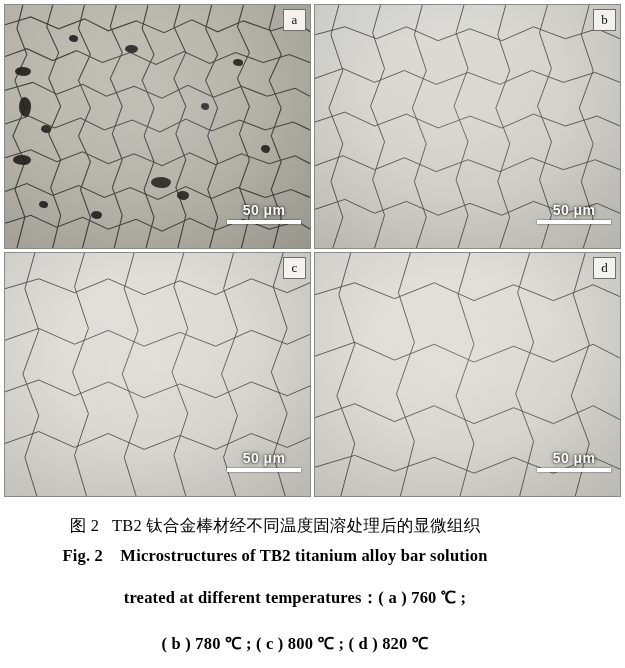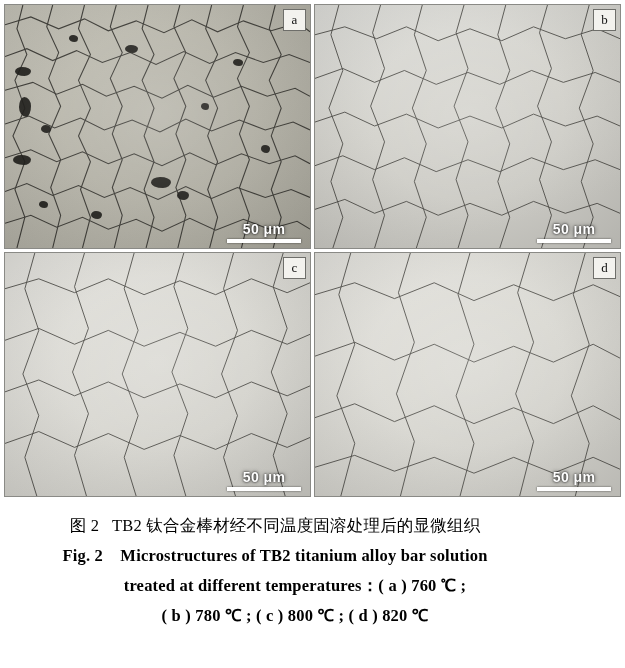--- a/index.html
+++ b/index.html
@@ -74,21 +74,21 @@
     font-family: "Liberation Serif", serif;
     font-size: 13px;
     line-height: 19px;
     text-align: center;
     color: #111;
   }
 
   .scalebar {
     position: absolute;
     right: 9px;
-    bottom: 5px;
+    bottom: 24px;
     text-align: center;
     color: #ffffff;
     font-family: "Liberation Sans", sans-serif;
     font-size: 14px;
     font-weight: bold;
     letter-spacing: 0.4px;
     text-shadow: 0 0 2px rgba(0,0,0,0.85), 0 0 4px rgba(0,0,0,0.6);
   }
   .scalebar .bar {
     margin-top: 2px;
@@ -120,22 +120,22 @@
   }
   .cap-cn {
     font-family: "Liberation Serif", serif;
     font-size: 16.5px;
   }
   .cap-en {
     font-family: "Liberation Serif", serif;
     font-weight: bold;
   }
   .cap-indent-1 { padding-left: 0; }
-  .cap-indent-2 { padding-left: 40px; }
-  .cap-indent-3 { padding-left: 40px; }
+  .cap-indent-2 { padding-left: 40px; margin-top: 12px; }
+  .cap-indent-3 { padding-left: 40px; margin-top: 16px; }
 </style>
 </head>
 <body>
 
 <div class="figure-wrap">
 
   <div class="panel-grid">
 
     <div class="micrograph tone-a">
       <div class="grain-field">

